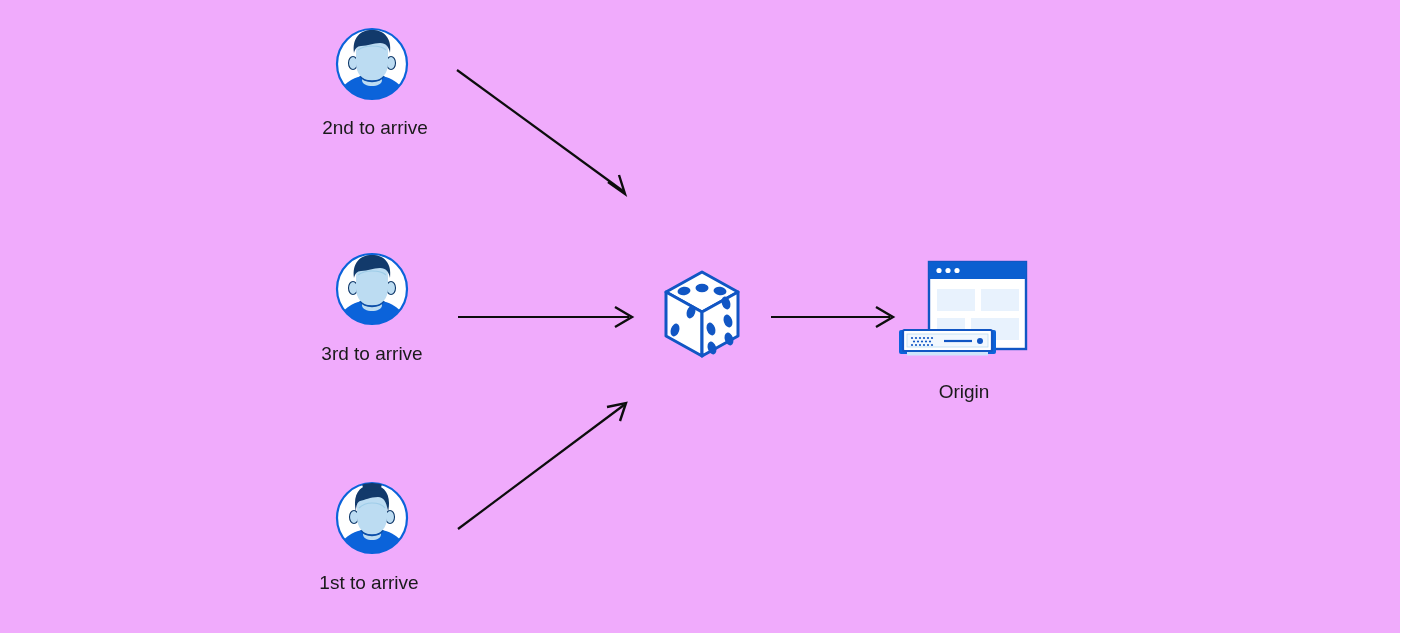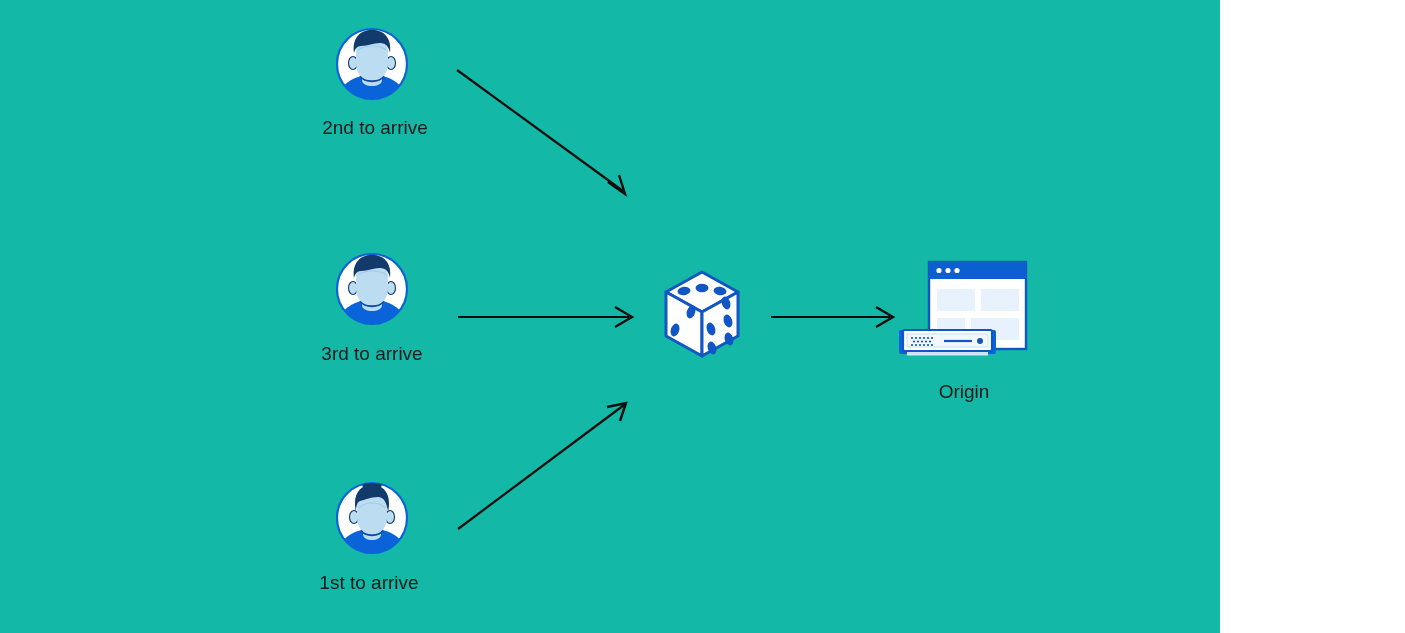--- a/index.html
+++ b/index.html
@@ -9,23 +9,23 @@
     background: #ffffff;
   }
   body {
     width: 1405px;
     height: 633px;
     font-family: "Liberation Sans", sans-serif;
     overflow: hidden;
   }
   #diagram-root {
     position: relative;
-    width: 1220px;
+    width: 1400px;
     height: 633px;
-    background: #14b8a6;
+    background: #f0abfc;
   }
   svg.stage {
     display: block;
     width: 1405px;
     height: 633px;
   }
   .node-label {
     font-family: "Liberation Sans", sans-serif;
     font-size: 19px;
     fill: #1a1a1a;

